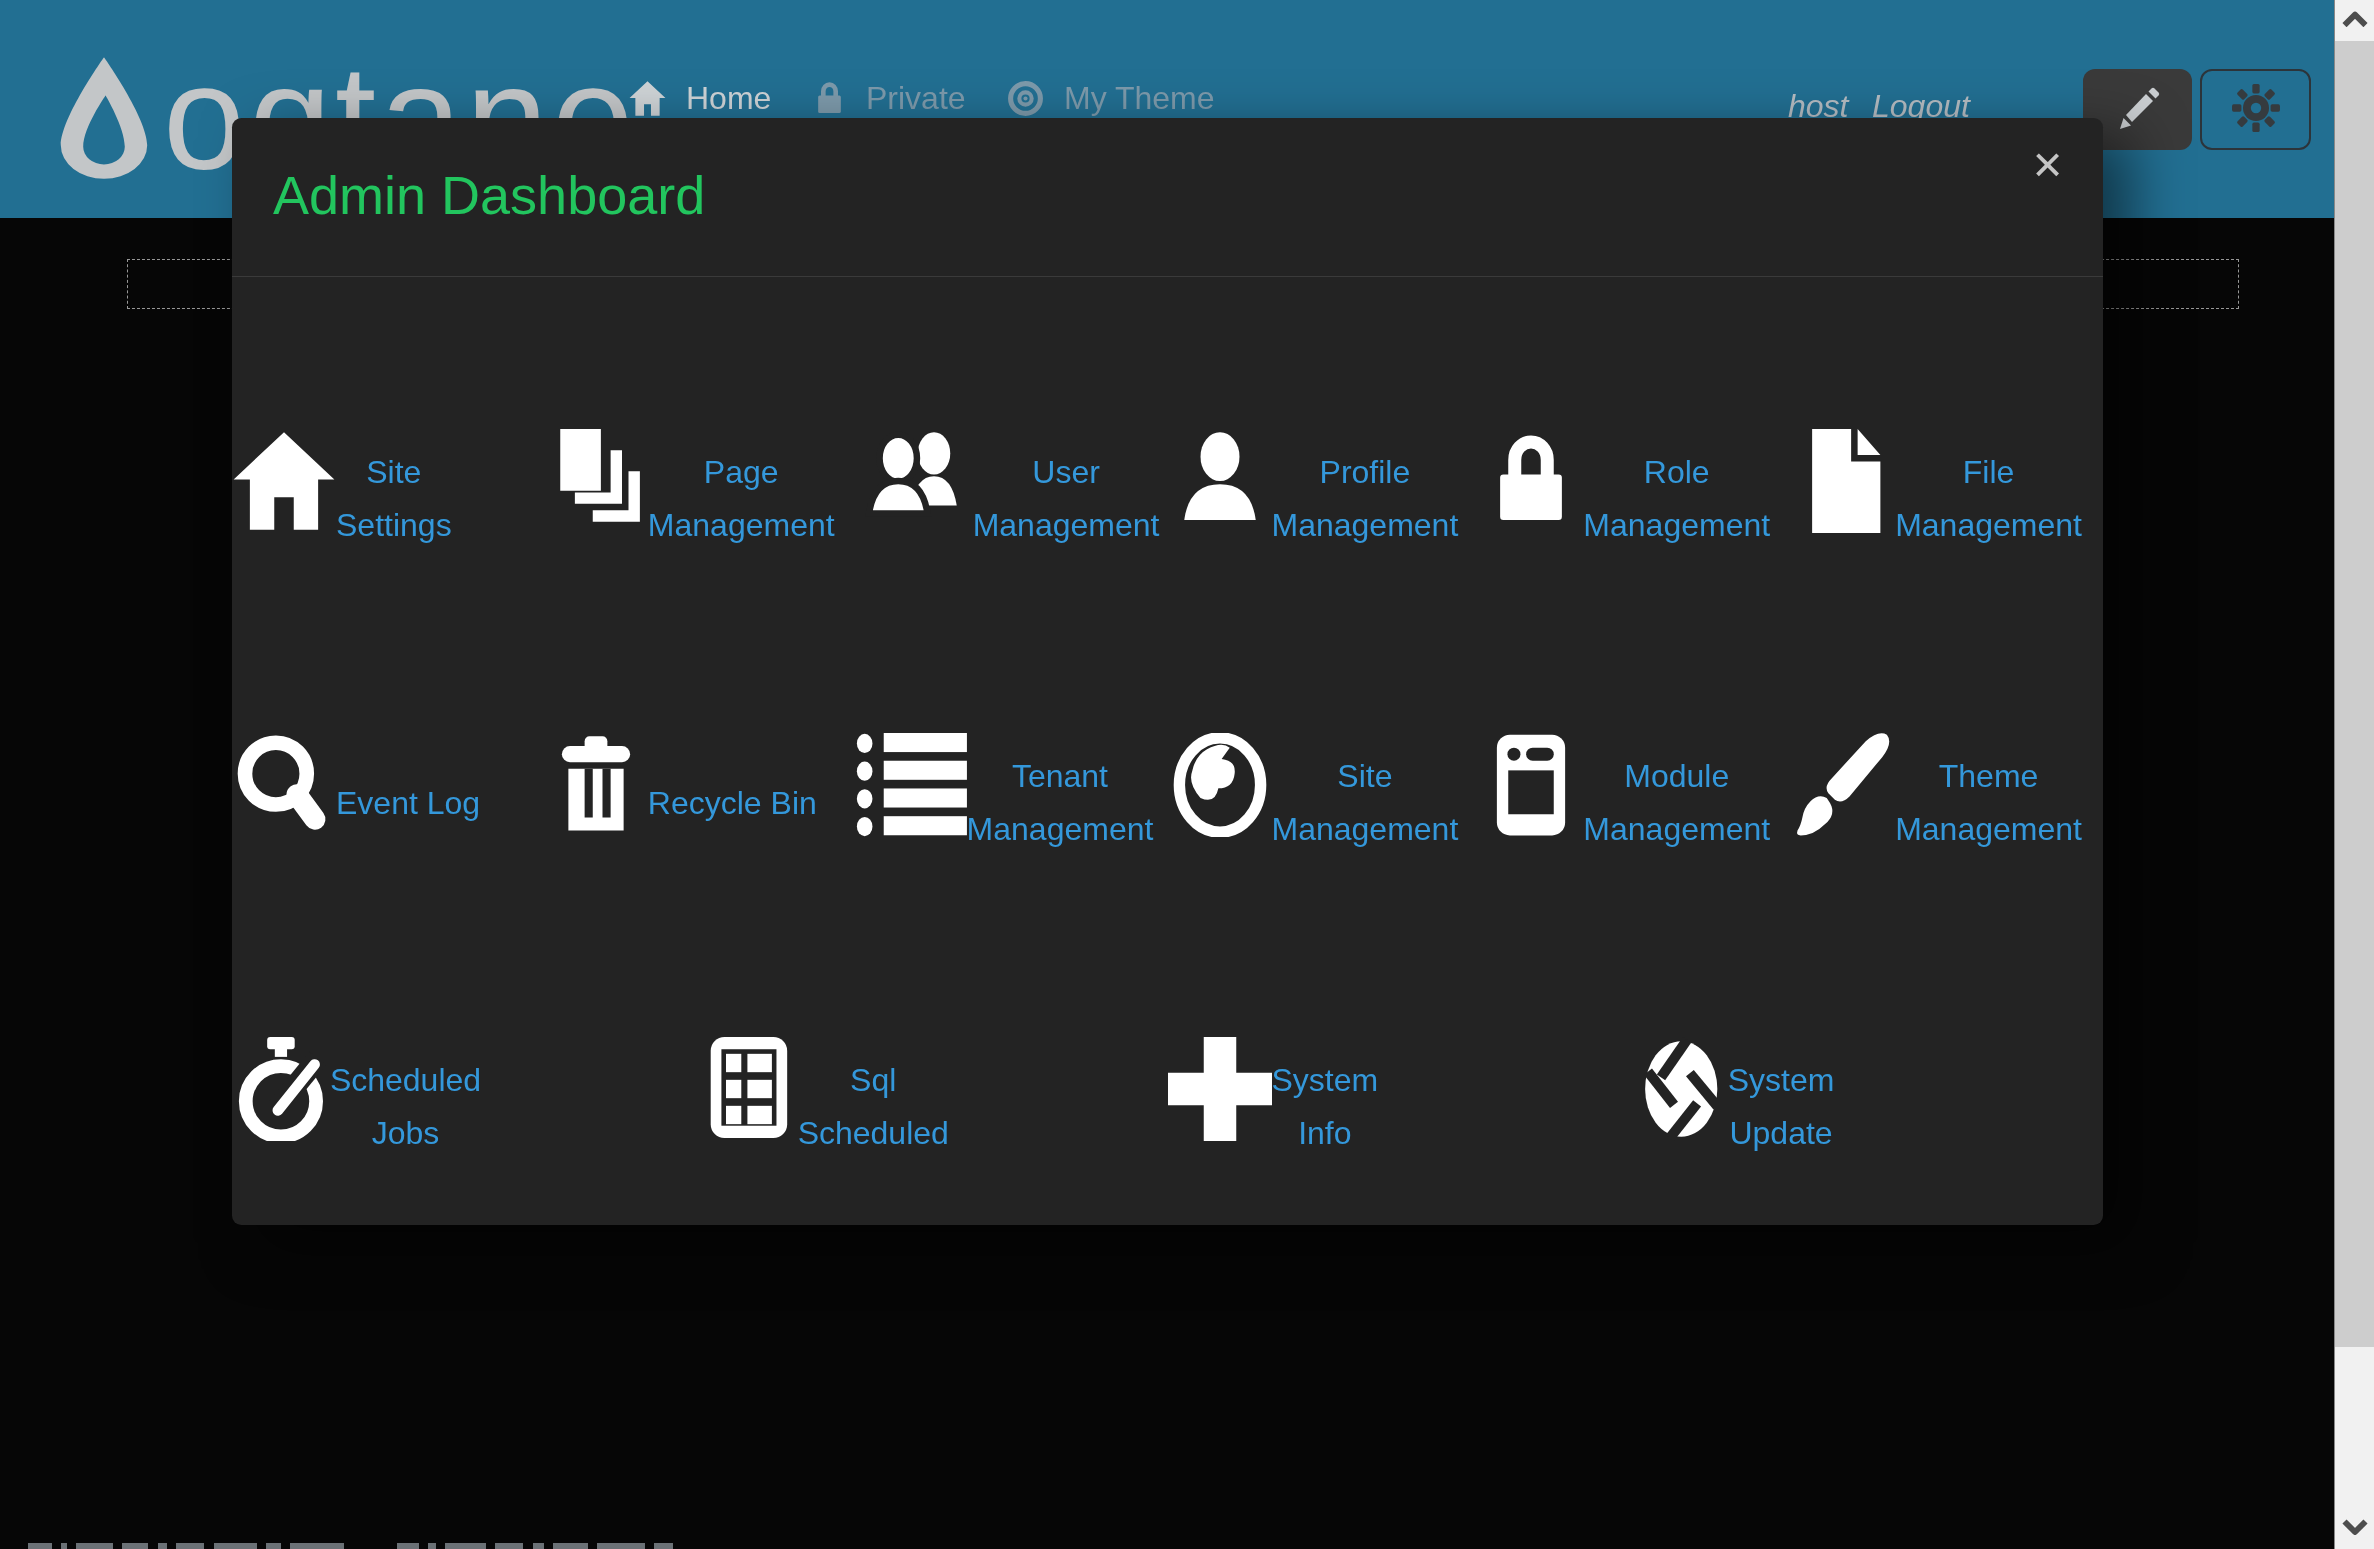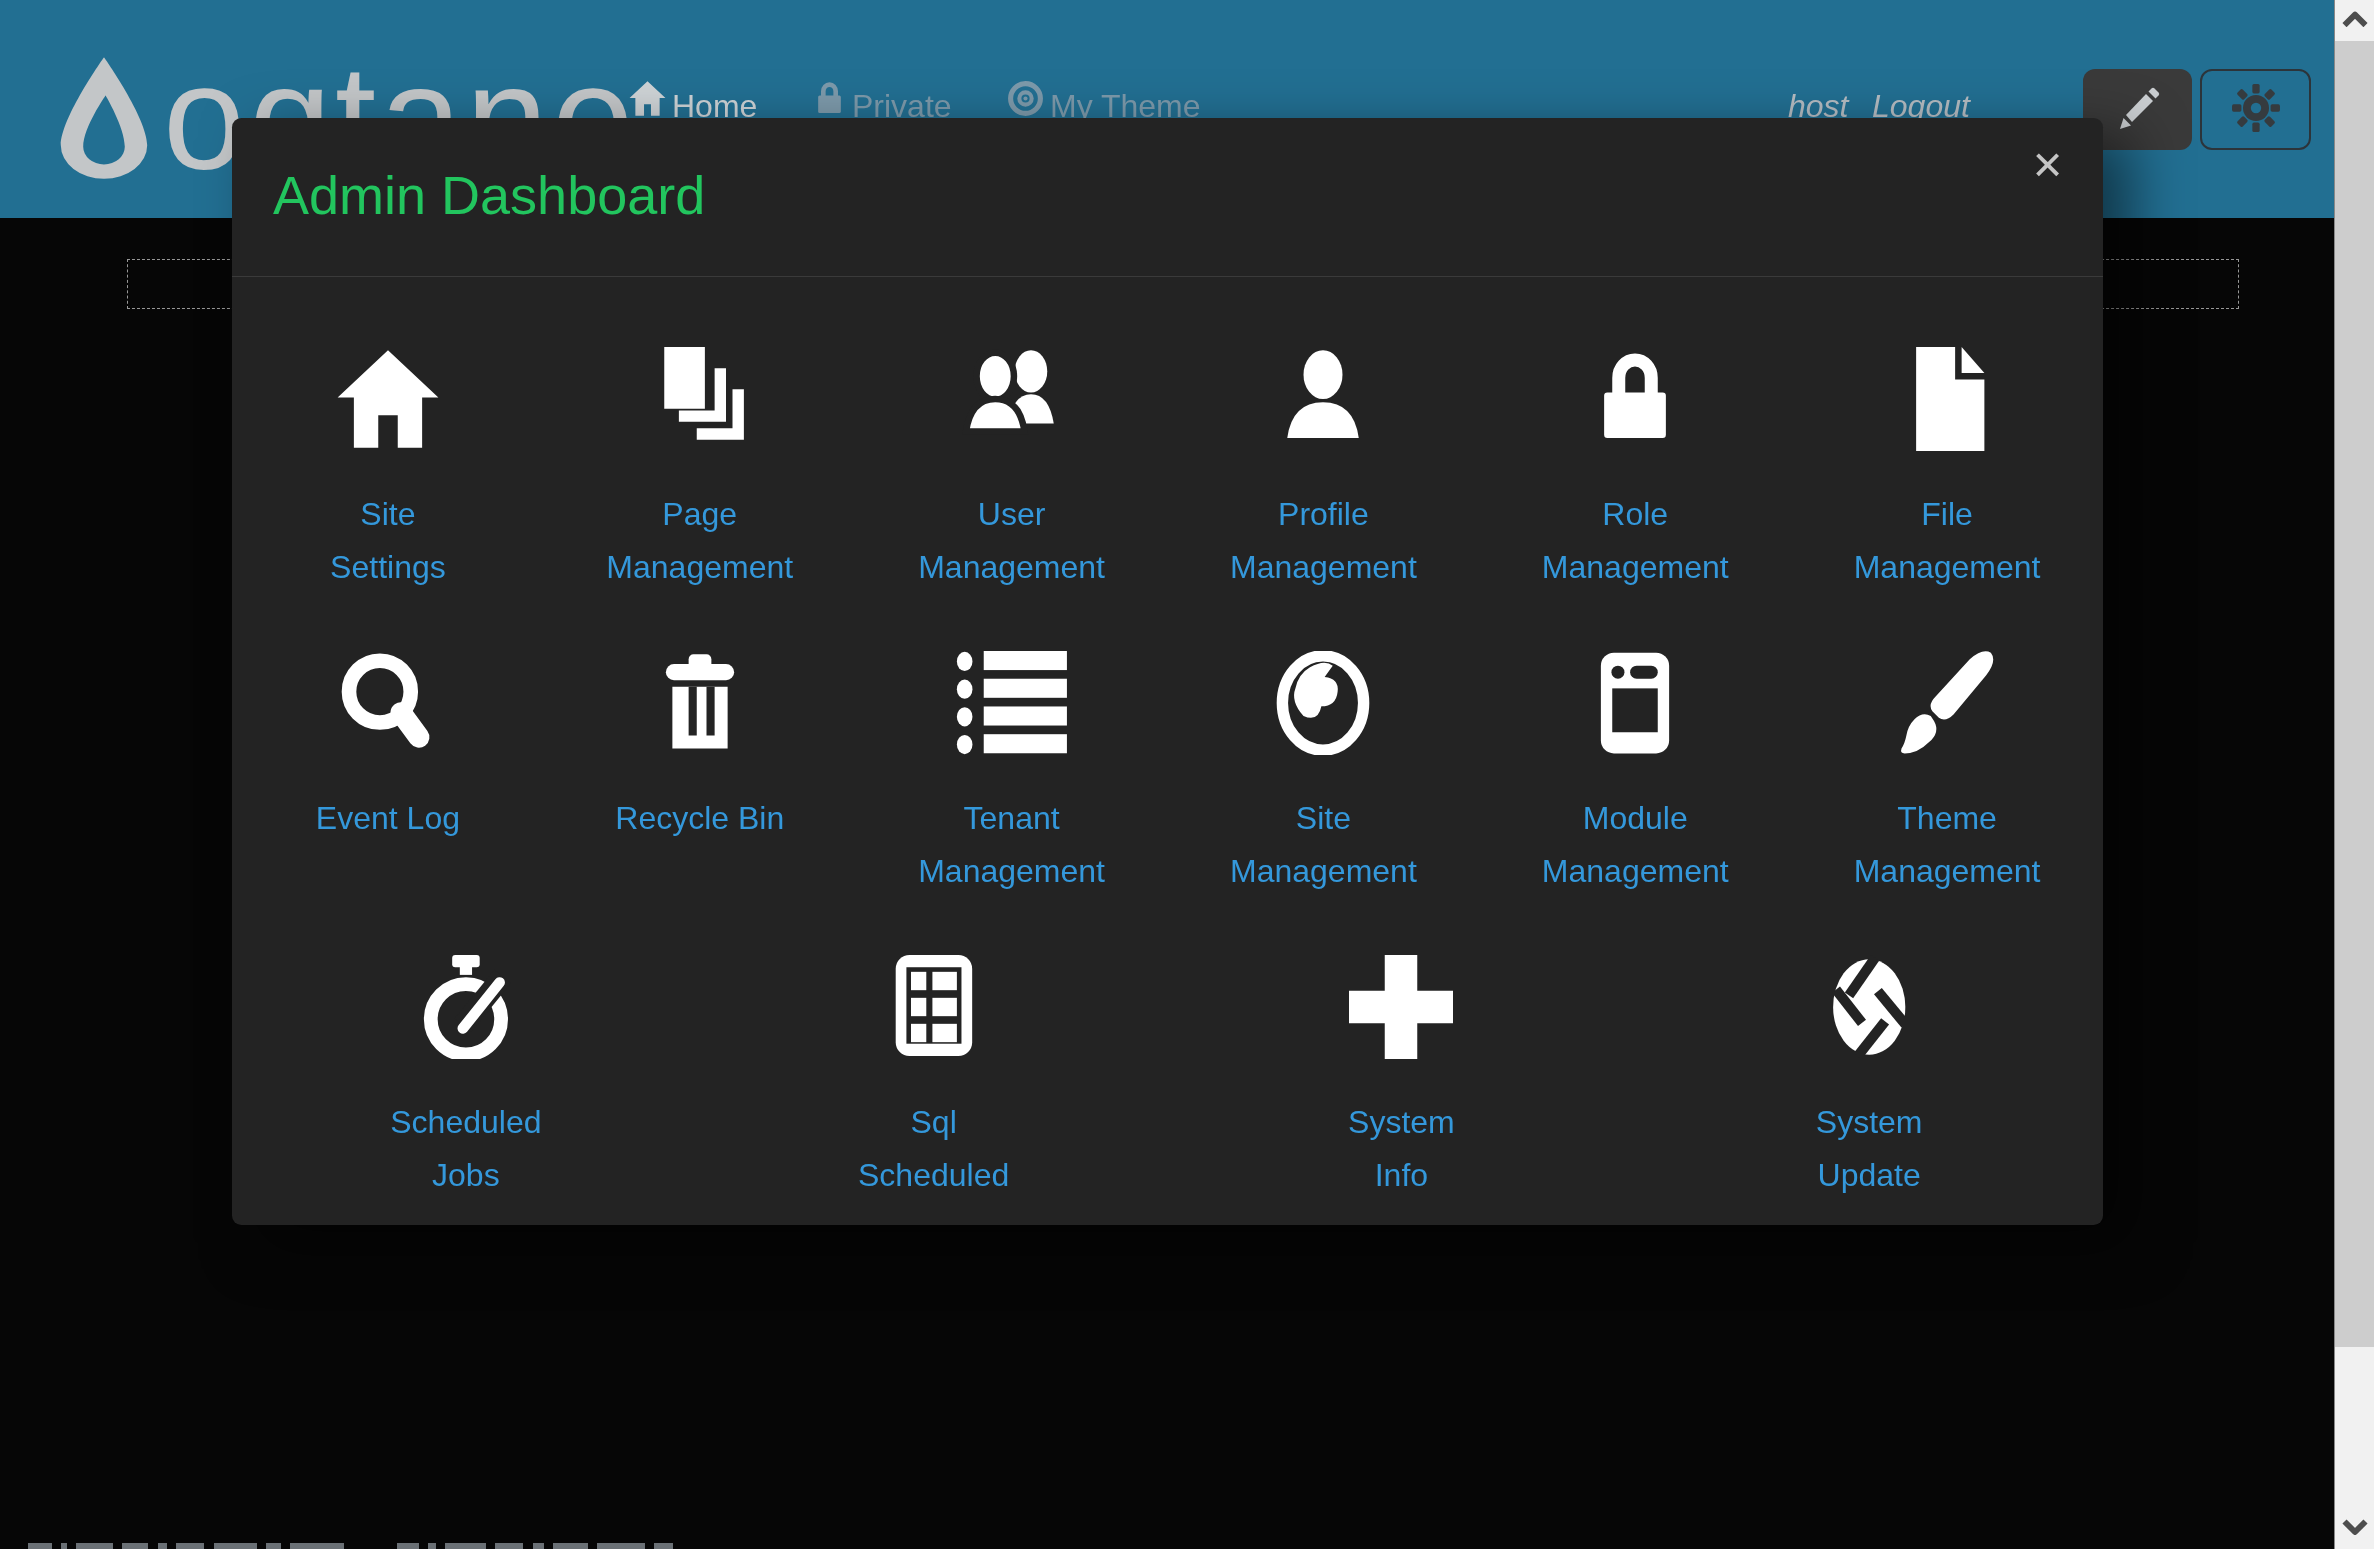--- a/index.html
+++ b/index.html
@@ -4,21 +4,21 @@
 <style>
   html,body{margin:0;padding:0;width:2375px;height:1549px;overflow:hidden;
     background:#060606;font-family:"Liberation Sans","DejaVu Sans",sans-serif;}
   .stage{position:relative;width:2375px;height:1549px;overflow:hidden;}
 
   
   .topbar{position:absolute;left:0;top:0;width:2334px;height:218px;background:#226F92;}
   .logo{position:absolute;left:56px;top:20.4px;display:flex;align-items:flex-start;cursor:pointer;}
   .logo-drop{margin-top:33px;}
   .logo-text{font-size:148px;line-height:1;color:#c3c6c8;letter-spacing:3.7px;margin-left:11px;margin-top:24px;}
-  .nav-item{position:absolute;top:80px;display:flex;align-items:flex-end;gap:6px;font-size:32px;cursor:pointer;}
+  .nav-item{position:absolute;top:80px;display:flex;align-items:flex-start;gap:20px;font-size:32px;cursor:pointer;}
   .nav-item.active{color:#ced3d6;}
   .nav-item.inactive{color:#7d9aab;}
   .nav-home{left:629px;} .nav-private{left:813px;} .nav-mypage{left:1007px;}
   .user-link{position:absolute;top:88px;font-size:32px;color:#b5bcc2;cursor:pointer;font-style:italic;}
   .user-name{left:1788px;} .logout-link{left:1872px;}
   .icon-btn{position:absolute;top:69px;width:109px;height:81px;border-radius:12px;
     display:flex;align-items:center;justify-content:center;box-sizing:border-box;cursor:pointer;}
   .edit-btn{left:2083px;background:#3a3a3a;}
   .settings-btn{left:2200px;width:111px;background:transparent;border:2.8px solid #2c343a;}
 
@@ -34,21 +34,21 @@
     border-radius:9.3px;z-index:5;box-shadow:28px 18.6px 56px rgba(0,0,0,.5);}
   .modal-header{height:159px;box-sizing:border-box;border-bottom:0.9px solid #3a3a3a;
     padding:46px 0 0 41px;position:relative;}
   .modal-title{font-size:54px;color:#22c55e;font-weight:400;}
   .modal-close{position:absolute;top:28px;right:39px;font-size:39px;color:#c5c5c5;
     font-weight:600;cursor:pointer;line-height:1;}
   .modal-body{padding-top:70px;}
   .grid-row{display:grid;height:304px;}
   .grid-row.cols6{grid-template-columns:repeat(6,1fr);}
   .grid-row.cols4{grid-template-columns:repeat(4,1fr);}
-  .tile{display:flex;flex-direction:column;align-items:center;cursor:pointer;text-decoration:none;}
+  .tile{display:flex;align-items:center;cursor:pointer;text-decoration:none;}
   .tile-icon{height:104px;display:flex;align-items:center;justify-content:center;margin-bottom:37px;}
   .tile-icon svg{height:104px;width:auto;display:block;}
   .tile-label{font-size:32px;line-height:53px;color:#3498db;text-align:center;white-space:pre-line;}
 
   
   .scrollbar{position:absolute;right:0;top:0;width:41px;height:1549px;background:#f1f1f1;
     border-left:0.9px solid #888;border-right:0.9px solid #9a9a9a;box-sizing:border-box;z-index:10;}
   .sb-btn{position:absolute;left:0;right:0;height:41px;background:#f1f1f1;
     display:flex;align-items:center;justify-content:center;cursor:pointer;}
   .sb-btn.up{top:0;} .sb-btn.down{bottom:0;}

